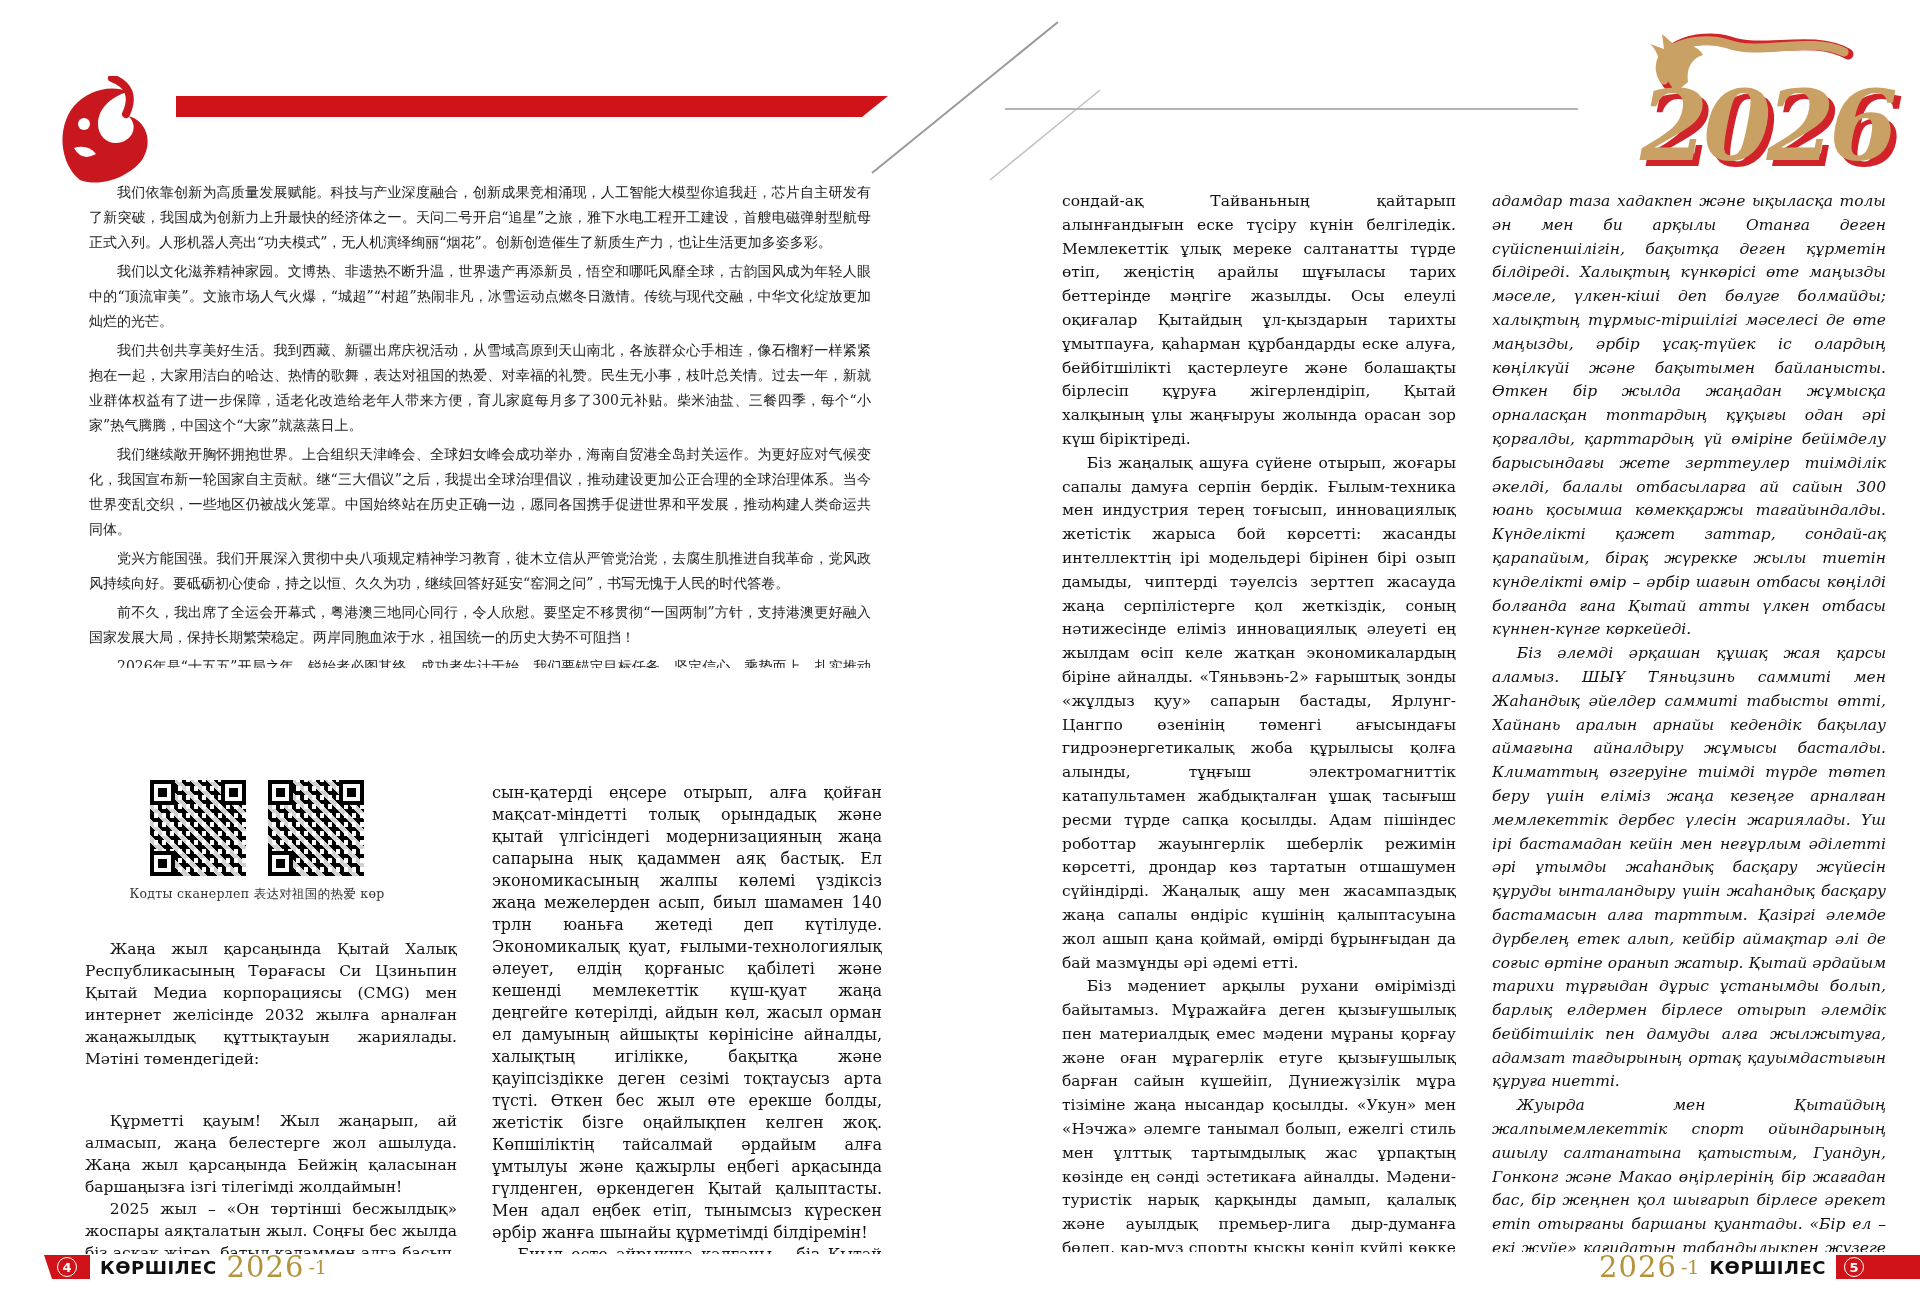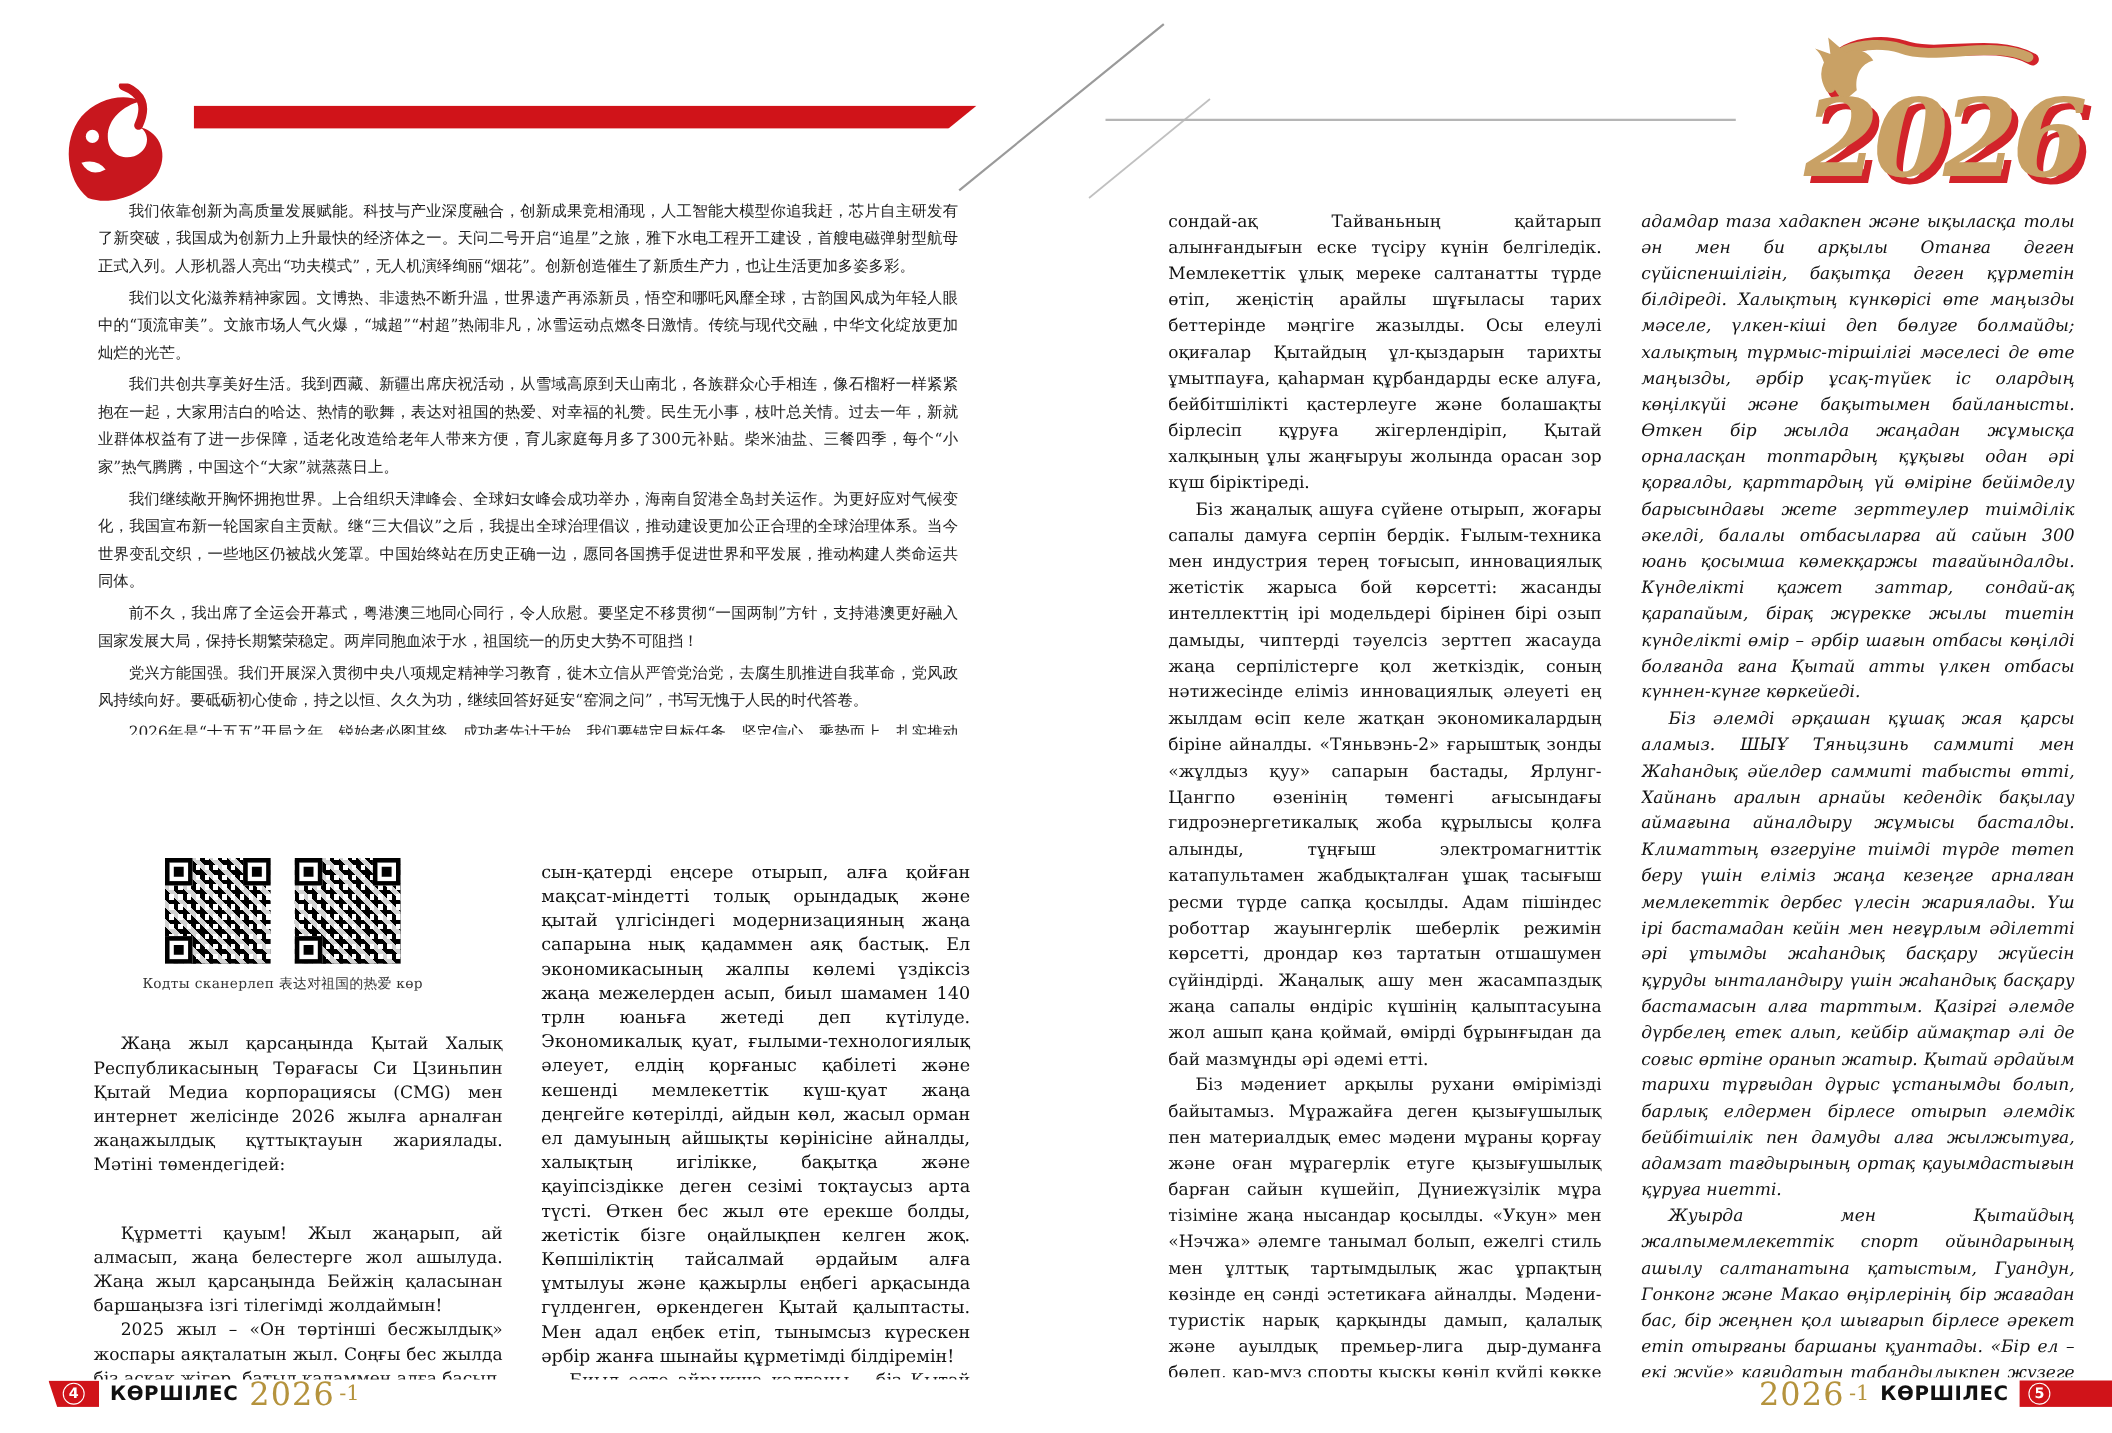--- a/index.html
+++ b/index.html
@@ -88,39 +88,39 @@
     <path d="M66 58 C 48 26, 98 12, 130 22 C 162 34, 212 14, 246 30" stroke="#c9a165" stroke-width="9" fill="none" stroke-linecap="round"></path>
     <path d="M78 70 C 60 50, 64 32, 52 22 L 66 27 L 64 12 L 80 26 C 90 21, 100 24, 105 33 C 94 36, 88 46, 90 60 Z" fill="#c9a165"></path>
     <text class="gold" x="42" y="138">2026</text>
   </svg>
 
   <div class="zh">
       <p>我们依靠创新为高质量发展赋能。科技与产业深度融合，创新成果竞相涌现，人工智能大模型你追我赶，芯片自主研发有了新突破，我国成为创新力上升最快的经济体之一。天问二号开启“追星”之旅，雅下水电工程开工建设，首艘电磁弹射型航母正式入列。人形机器人亮出“功夫模式”，无人机演绎绚丽“烟花”。创新创造催生了新质生产力，也让生活更加多姿多彩。</p>
       <p>我们以文化滋养精神家园。文博热、非遗热不断升温，世界遗产再添新员，悟空和哪吒风靡全球，古韵国风成为年轻人眼中的“顶流审美”。文旅市场人气火爆，“城超”“村超”热闹非凡，冰雪运动点燃冬日激情。传统与现代交融，中华文化绽放更加灿烂的光芒。</p>
       <p>我们共创共享美好生活。我到西藏、新疆出席庆祝活动，从雪域高原到天山南北，各族群众心手相连，像石榴籽一样紧紧抱在一起，大家用洁白的哈达、热情的歌舞，表达对祖国的热爱、对幸福的礼赞。民生无小事，枝叶总关情。过去一年，新就业群体权益有了进一步保障，适老化改造给老年人带来方便，育儿家庭每月多了300元补贴。柴米油盐、三餐四季，每个“小家”热气腾腾，中国这个“大家”就蒸蒸日上。</p>
       <p>我们继续敞开胸怀拥抱世界。上合组织天津峰会、全球妇女峰会成功举办，海南自贸港全岛封关运作。为更好应对气候变化，我国宣布新一轮国家自主贡献。继“三大倡议”之后，我提出全球治理倡议，推动建设更加公正合理的全球治理体系。当今世界变乱交织，一些地区仍被战火笼罩。中国始终站在历史正确一边，愿同各国携手促进世界和平发展，推动构建人类命运共同体。</p>
+      <p>党兴方能国强。我们开展深入贯彻中央八项规定精神学习教育，徙木立信从严管党治党，去腐生肌推进自我革命，党风政风持续向好。要砥砺初心使命，持之以恒、久久为功，继续回答好延安“窑洞之问”，书写无愧于人民的时代答卷。</p>
       <p>前不久，我出席了全运会开幕式，粤港澳三地同心同行，令人欣慰。要坚定不移贯彻“一国两制”方针，支持港澳更好融入国家发展大局，保持长期繁荣稳定。两岸同胞血浓于水，祖国统一的历史大势不可阻挡！</p>
-      <p>党兴方能国强。我们开展深入贯彻中央八项规定精神学习教育，徙木立信从严管党治党，去腐生肌推进自我革命，党风政风持续向好。要砥砺初心使命，持之以恒、久久为功，继续回答好延安“窑洞之问”，书写无愧于人民的时代答卷。</p>
       <p>2026年是“十五五”开局之年。锐始者必图其终，成功者先计于始。我们要锚定目标任务，坚定信心、乘势而上，扎实推动高质量发展，进一步全面深化改革开放，推进全体人民共同富裕，续写中国奇迹新篇章。</p>
     </div>
 
   <div class="qr" style="left:150px;top:780px;">
     <i class="f tl"></i>
     <i class="f tr"></i>
     <i class="f bl"></i>
   </div>
   <div class="qr" style="left:268px;top:780px;">
     <i class="f tl"></i>
     <i class="f tr"></i>
     <i class="f bl"></i>
   </div>
   <div class="qr-caption">Кодты сканерлеп 表达对祖国的热爱 көр</div>
 
   <div class="kcol intro">
-      <p>Жаңа жыл қарсаңында Қытай Халық Республикасының Төрағасы Си Цзиньпин Қытай Медиа корпорациясы (CMG) мен интернет желісінде 2026 жылға арналған жаңажылдық құттықтауын жариялады. Мәтіні төмендегідей:</p>
+      <p>Жаңа жыл қарсаңында Қытай Халық Республикасының Төрағасы Си Цзиньпин Қытай Медиа корпорациясы (CMG) мен интернет желісінде 2032 жылға арналған жаңажылдық құттықтауын жариялады. Мәтіні төмендегідей:</p>
       <p>Құрметті қауым! Жыл жаңарып, ай алмасып, жаңа белестерге жол ашылуда. Жаңа жыл қарсаңында Бейжің қаласынан баршаңызға ізгі тілегімді жолдаймын!</p>
       <p>2025 жыл – «Он төртінші бесжылдық» жоспары аяқталатын жыл. Соңғы бес жылда біз асқақ жігер, батыл қадаммен алға басып, сан түрлі қиындық пен</p>
     </div>
   <div class="kcol cont" id="lc2">
       <p>сын-қатерді еңсере отырып, алға қойған мақсат-міндетті толық орындадық және қытай үлгісіндегі модернизацияның жаңа сапарына нық қадаммен аяқ бастық. Ел экономикасының жалпы көлемі үздіксіз жаңа межелерден асып, биыл шамамен 140 трлн юаньға жетеді деп күтілуде. Экономикалық қуат, ғылыми-технологиялық әлеует, елдің қорғаныс қабілеті және кешенді мемлекеттік күш-қуат жаңа деңгейге көтерілді, айдын көл, жасыл орман ел дамуының айшықты көрінісіне айналды, халықтың игілікке, бақытқа және қауіпсіздікке деген сезімі тоқтаусыз арта түсті. Өткен бес жыл өте ерекше болды, жетістік бізге оңайлықпен келген жоқ. Көпшіліктің тайсалмай әрдайым алға ұмтылуы және қажырлы еңбегі арқасында гүлденген, өркендеген Қытай қалыптасты. Мен адал еңбек етіп, тынымсыз күрескен әрбір жанға шынайы құрметімді білдіремін!</p>
       <p>Биыл есте айрықша қалғаны – біз Қытай халқының жапон басқыншыларына қарсы соғысы мен Дүниежүзілік фашизмге қарсы соғыстағы жеңістің 80 жылдығын салтанатты атап өттік,</p>
     </div>
   <div class="kcol cont" id="rc1">
       <p>сондай-ақ Тайваньның қайтарып алынғандығын еске түсіру күнін белгіледік. Мемлекеттік ұлық мереке салтанатты түрде өтіп, жеңістің арайлы шұғыласы тарих беттерінде мәңгіге жазылды. Осы елеулі оқиғалар Қытайдың ұл-қыздарын тарихты ұмытпауға, қаһарман құрбандарды еске алуға, бейбітшілікті қастерлеуге және болашақты бірлесіп құруға жігерлендіріп, Қытай халқының ұлы жаңғыруы жолында орасан зор күш біріктіреді.</p>
       <p>Біз жаңалық ашуға сүйене отырып, жоғары сапалы дамуға серпін бердік. Ғылым-техника мен индустрия терең тоғысып, инновациялық жетістік жарыса бой көрсетті: жасанды интеллекттің ірі модельдері бірінен бірі озып дамыды, чиптерді тәуелсіз зерттеп жасауда жаңа серпілістерге қол жеткіздік, соның нәтижесінде еліміз инновациялық әлеуеті ең жылдам өсіп келе жатқан экономикалардың біріне айналды. «Тяньвэнь-2» ғарыштық зонды «жұлдыз қуу» сапарын бастады, Ярлунг-Цангпо өзенінің төменгі ағысындағы гидроэнергетикалық жоба құрылысы қолға алынды, тұңғыш электромагниттік катапультамен жабдықталған ұшақ тасығыш ресми түрде сапқа қосылды. Адам пішіндес роботтар жауынгерлік шеберлік режимін көрсетті, дрондар көз тартатын отшашумен сүйіндірді. Жаңалық ашу мен жасампаздық жаңа сапалы өндіріс күшінің қалыптасуына жол ашып қана қоймай, өмірді бұрынғыдан да бай мазмұнды әрі әдемі етті.</p>

